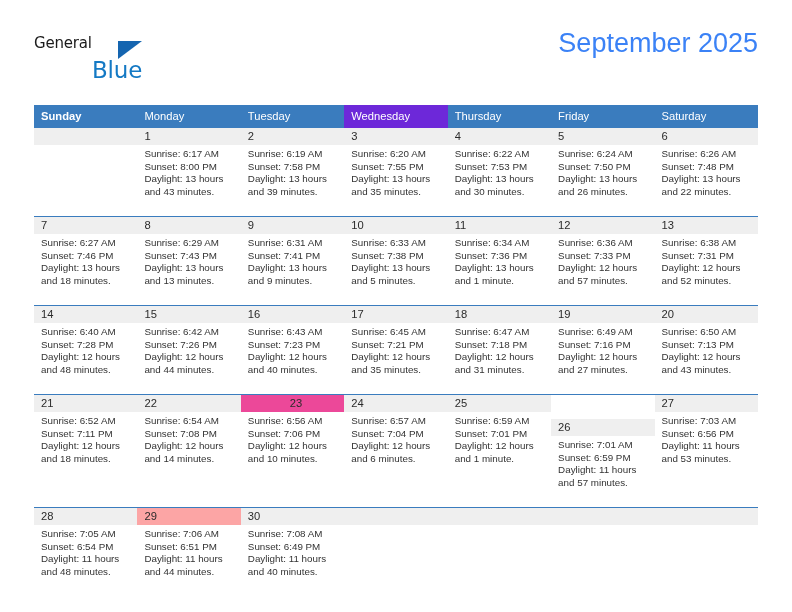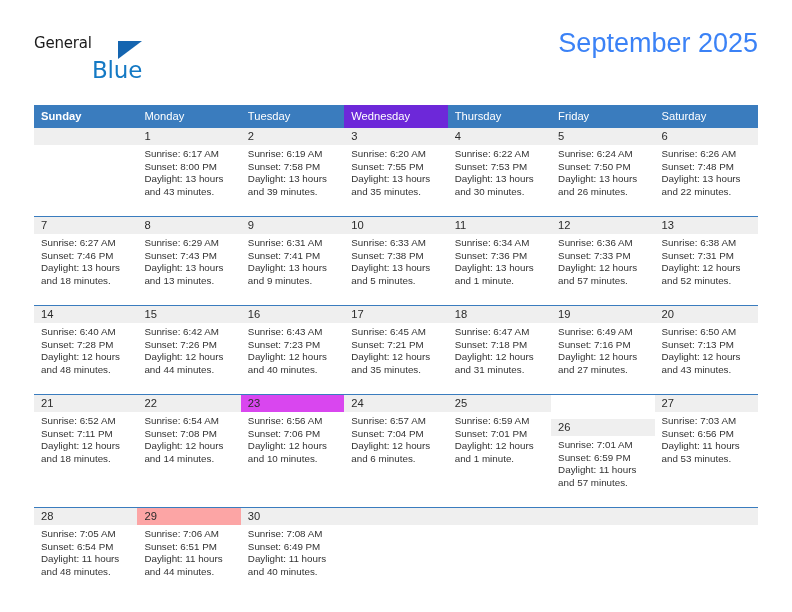--- a/index.html
+++ b/index.html
@@ -427,21 +427,21 @@
               <div class="dayinfo">
                 <div>Sunrise: 6:54 AM</div>
                 <div>Sunset: 7:08 PM</div>
                 <div>Daylight: 12 hours</div>
                 <div>and 14 minutes.</div>
               </div>
             </div>
           </td>
           <td style="border-top-color: rgb(58, 124, 190);">
             <div class="daycell">
-              <div class="daynum-band" style="background: #d946ef;">23</div>
+              <div class="daynum-band" style="background: #ec4899; text-align: center;">23</div>
               <div class="dayinfo">
                 <div>Sunrise: 6:56 AM</div>
                 <div>Sunset: 7:06 PM</div>
                 <div>Daylight: 12 hours</div>
                 <div>and 10 minutes.</div>
               </div>
             </div>
           </td>
           <td style="border-top-color: rgb(58, 124, 190);">
             <div class="daycell">

